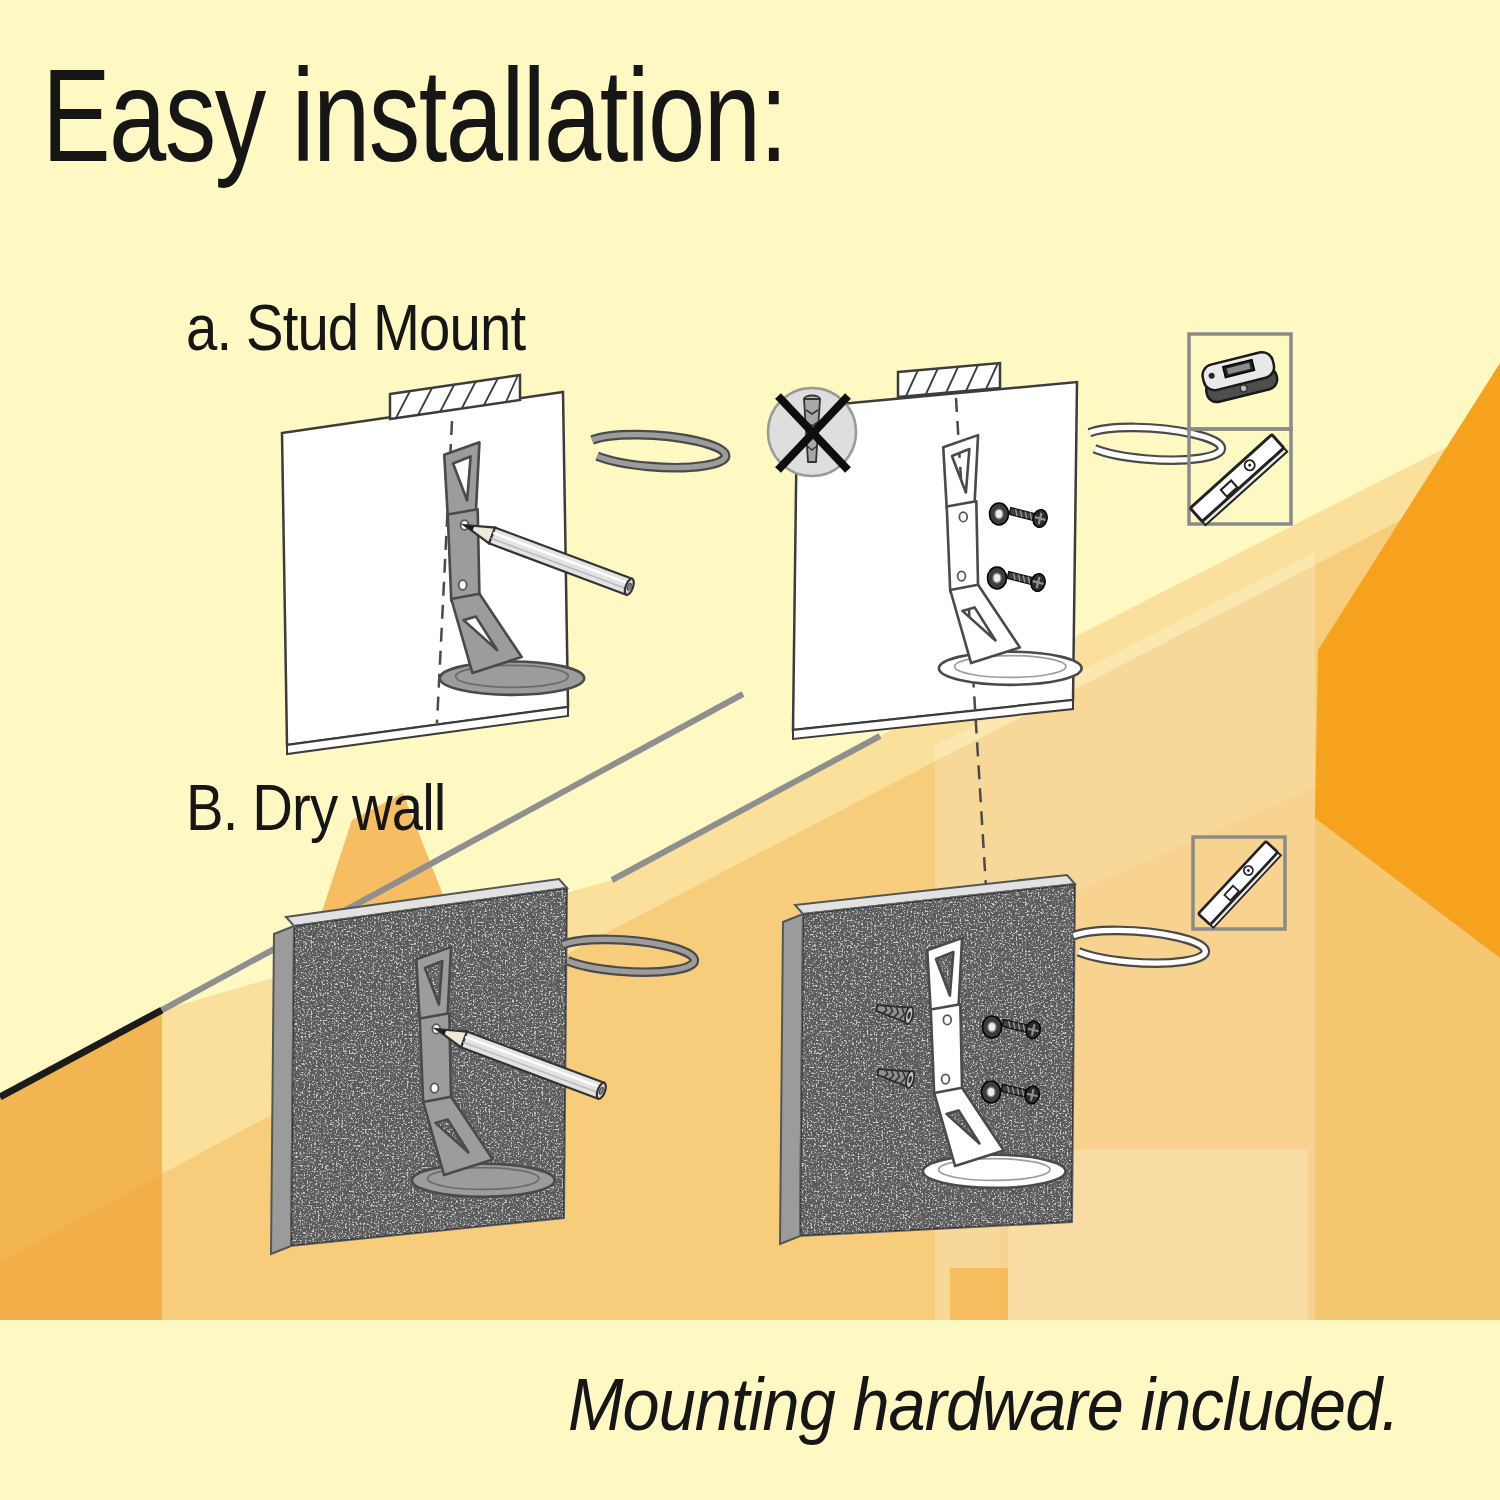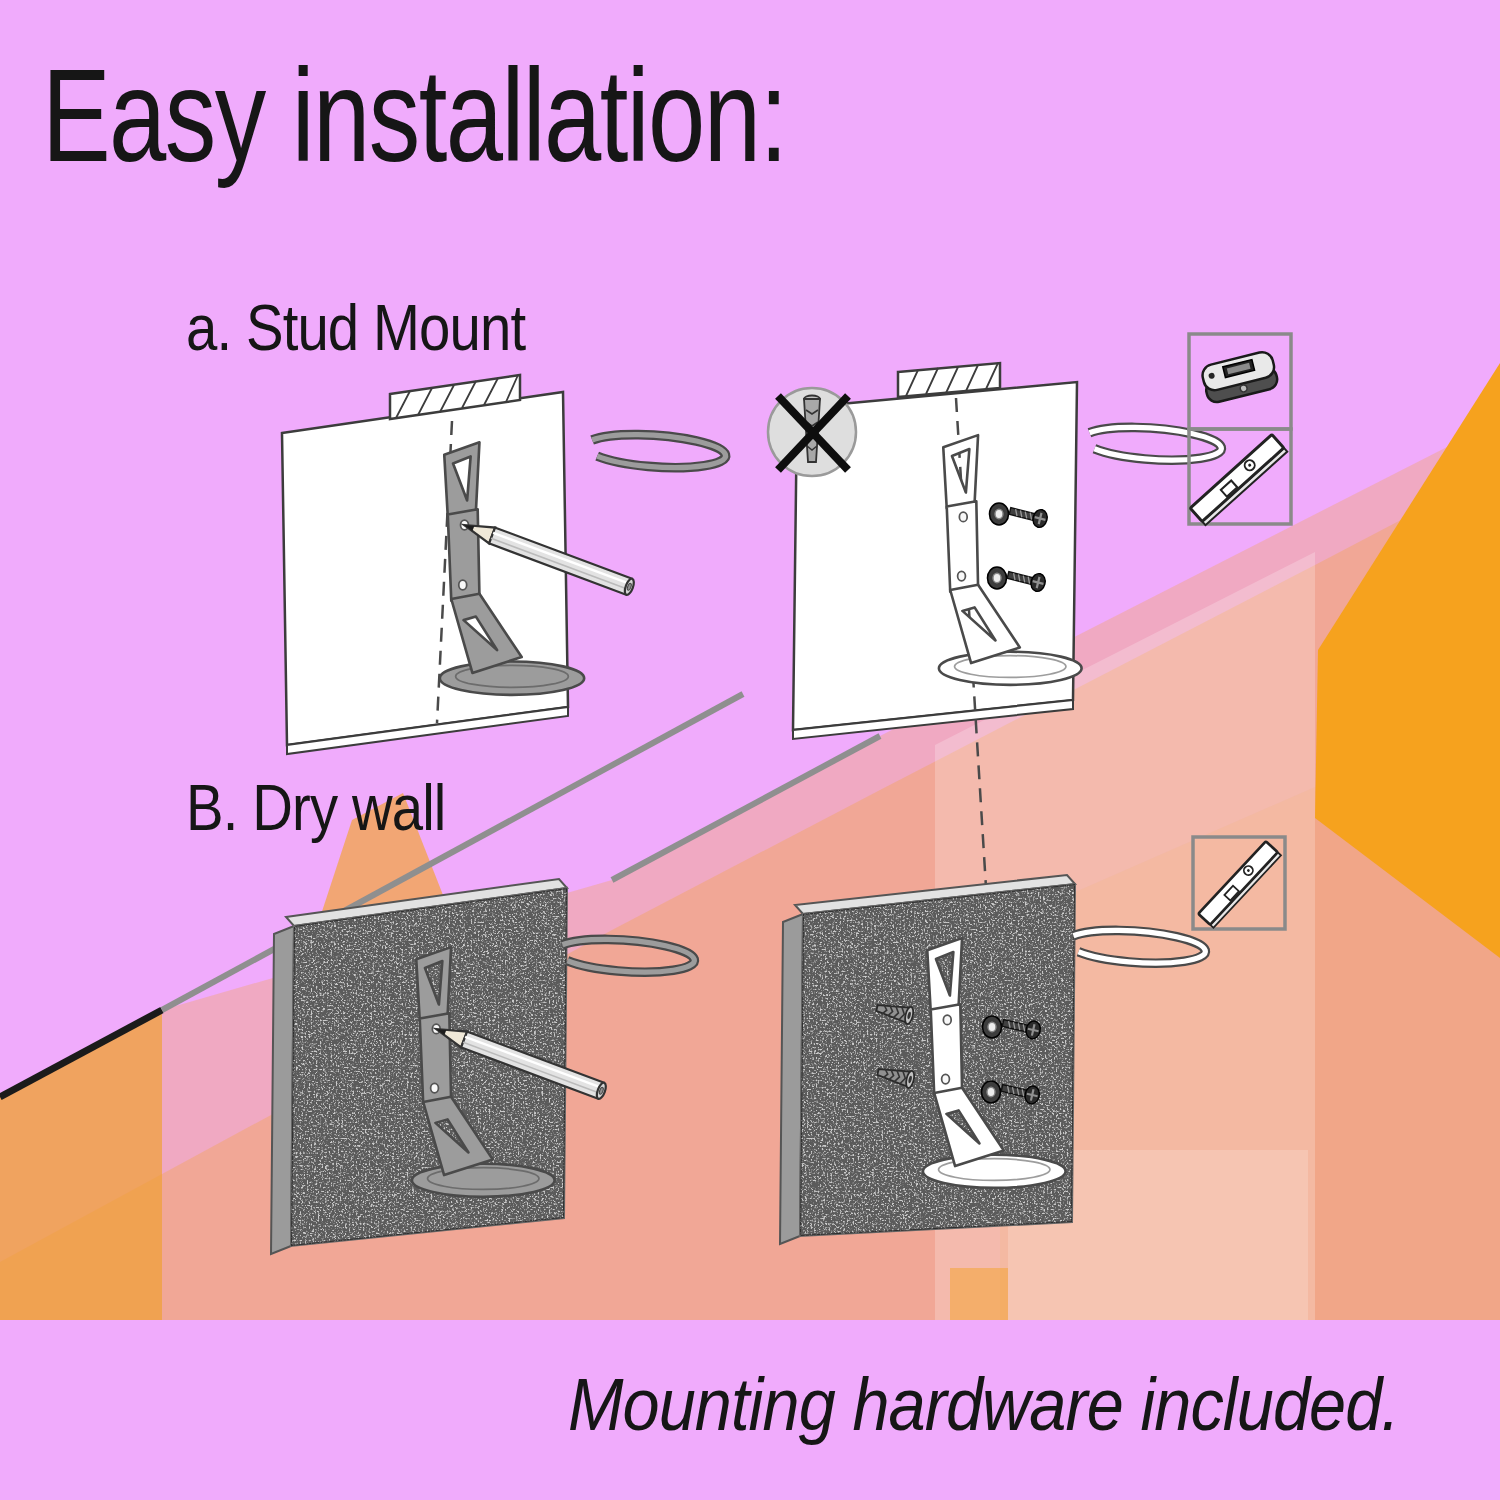--- a/index.html
+++ b/index.html
@@ -1,17 +1,17 @@
 <!DOCTYPE html>
 <html><head>
 <meta charset="utf-8">
 <style>
   html,body{margin:0;padding:0;background:#fff;}
   .stage{
-    position:relative;width:1500px;height:1500px;background:#f0abfc;
+    position:relative;width:1500px;height:1500px;background:#fef9c3;
     overflow:hidden;font-family:"Liberation Sans",sans-serif;color:#161616;
   }
   .stage svg.layer{position:absolute;left:0;top:0;}
   .txt{position:absolute;white-space:nowrap;line-height:1.15;transform-origin:left top;}
   .title{left:42px;top:40px;font-size:132px;font-weight:500;letter-spacing:-2px;transform:scaleX(.78);}
   .label-a{left:186px;top:292px;font-size:64px;font-weight:500;letter-spacing:-1px;transform:scaleX(.88);}
   .label-b{left:186px;top:772px;font-size:64px;font-weight:500;letter-spacing:-1px;transform:scaleX(.88);}
   .footer-note{left:568px;top:1362px;font-size:74px;font-style:italic;font-weight:500;letter-spacing:-1px;transform:scaleX(.9);}
 </style>
 </head>

